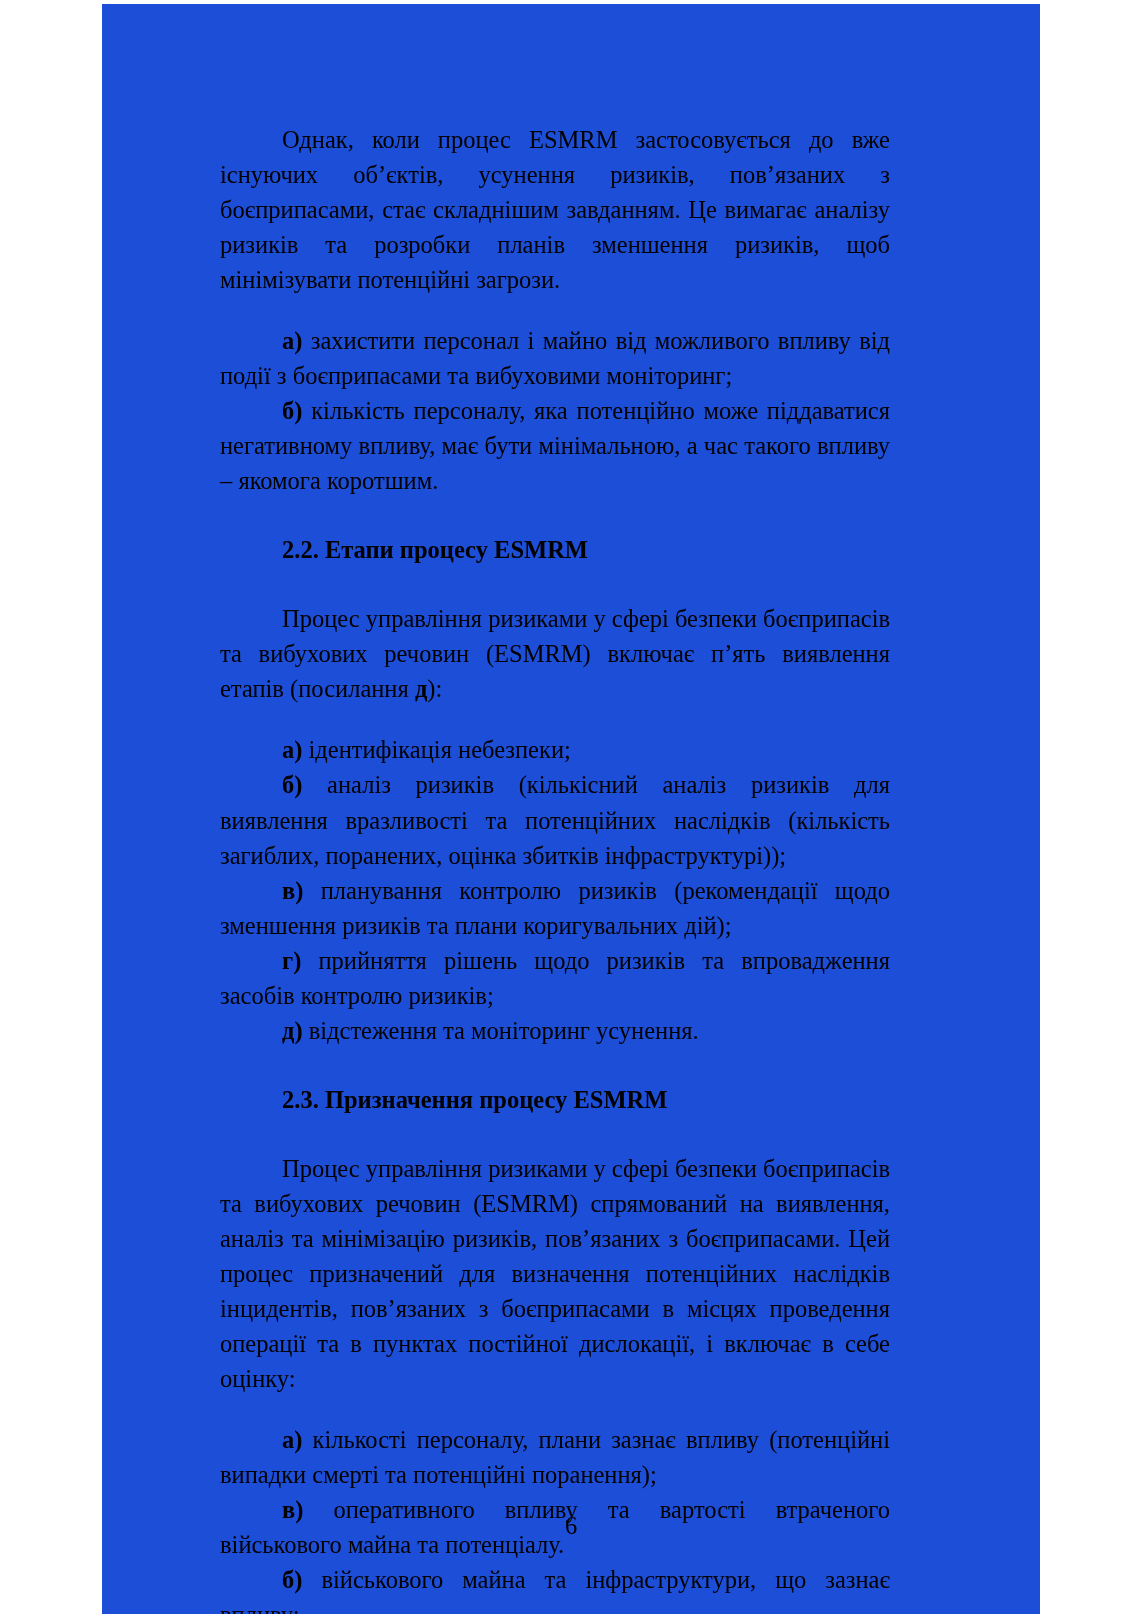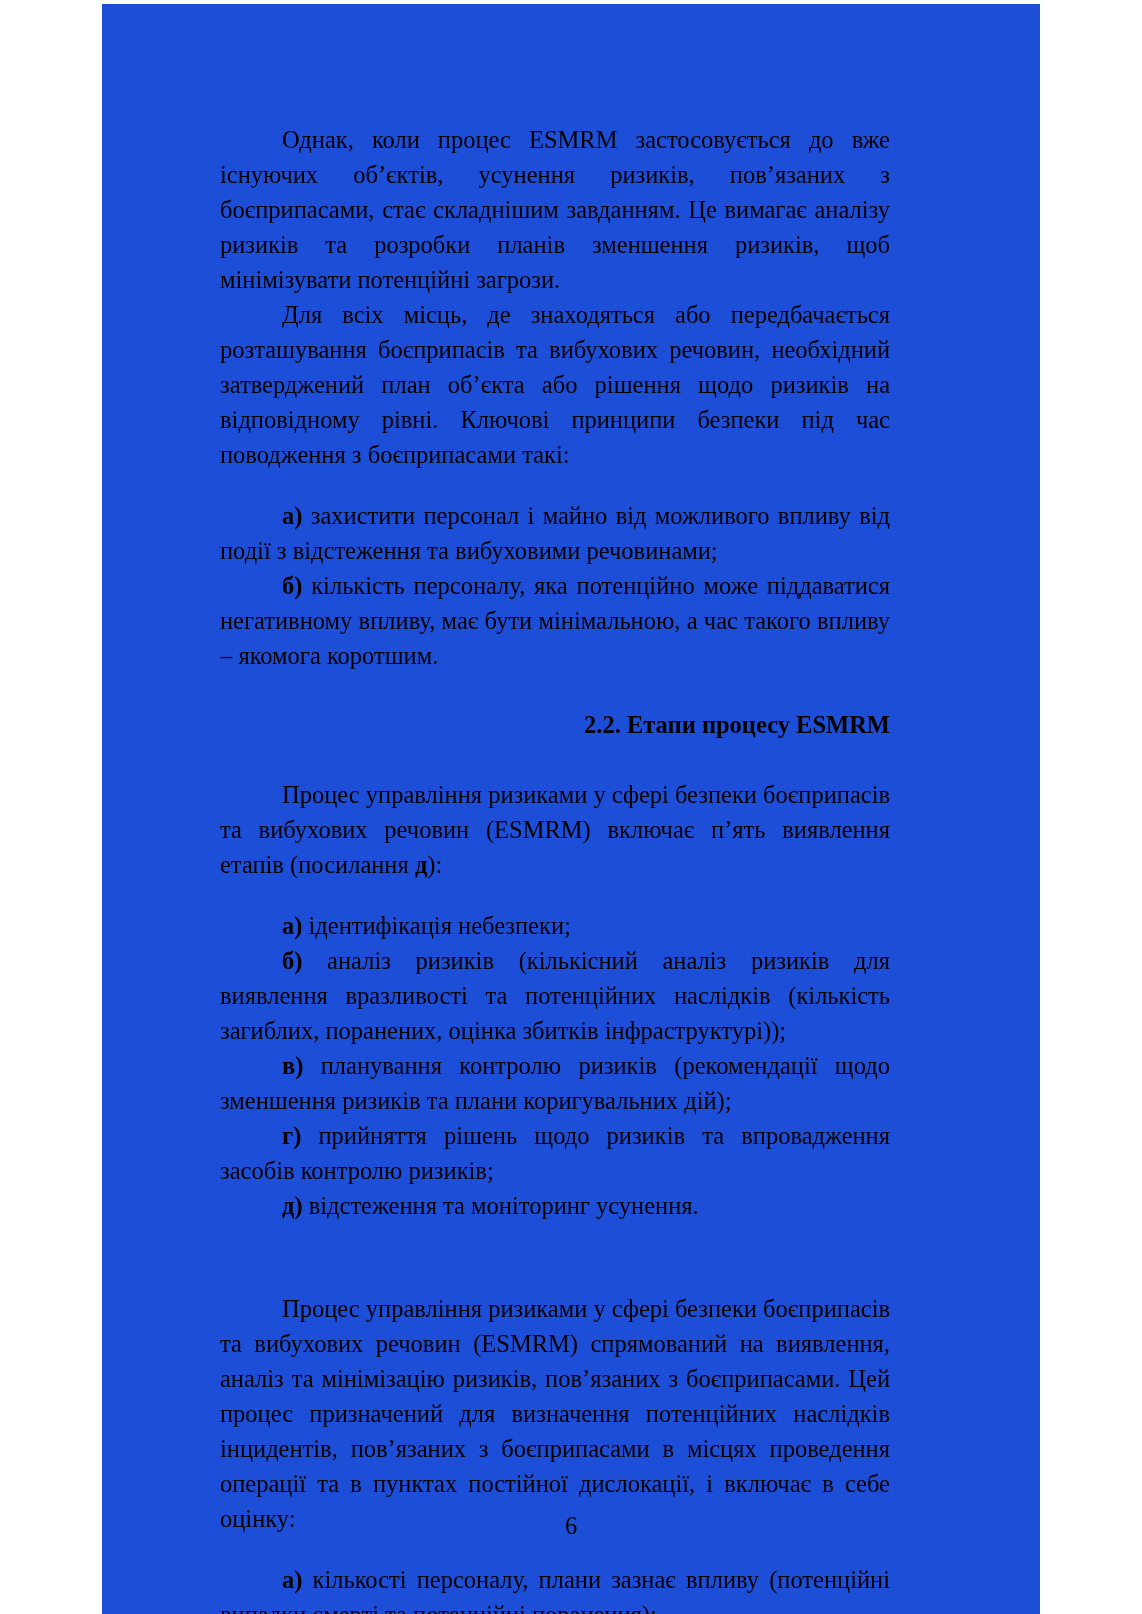--- a/index.html
+++ b/index.html
@@ -38,45 +38,44 @@
     font-weight: bold;
   }
   .ital {
   }
   .gap-md { height: 26px; }
   .gap-lg { height: 34px; }
   .heading {
     font-weight: bold;
     font-size: 24.5px;
     text-indent: 62px;
-    text-align: right;
+    text-align: left;
     margin: 0;
   }
   .page-number {
     position: absolute;
     left: 0;
     right: 0;
     bottom: 78px;
     text-align: center;
     font-size: 24.5px;
   }
 </style>
 </head>
 <body>
 
 <div class="page">
   <div class="doc-body">
 
     <p class="indent">Однак, коли процес ESMRM застосовується до вже існуючих об’єктів, усунення ризиків, пов’язаних з боєприпасами, стає складнішим завданням. Це вимагає аналізу ризиків та розробки планів зменшення ризиків, щоб мінімізувати потенційні загрози.</p>
 
-    <p class="indent">Для всіх місць, де знаходяться або передбачається розташування боєприпасів та вибухових речовин, необхідний затверджений план об’єкта або рішення щодо ризиків на відповідному рівні. Ключові принципи безпеки під час поводження з боєприпасами такі:</p>
 
     <div class="gap-md"></div>
 
-    <p class="indent"><span class="lead">а)</span><span> захистити персонал і майно від можливого впливу від події з відстеження та вибуховими речовинами;</span></p>
+    <p class="indent"><span class="lead">а)</span><span> захистити персонал і майно від можливого впливу від події з боєприпасами та вибуховими моніторинг;</span></p>
 
     <p class="indent"><span class="lead">б)</span><span> кількість персоналу, яка потенційно може піддаватися негативному впливу, має бути мінімальною, а час такого впливу – якомога коротшим.</span></p>
 
     <div class="gap-lg"></div>
 
     <p class="heading">2.2. Етапи процесу ESMRM</p>
 
     <div class="gap-lg"></div>
 
     <p class="indent"><span>Процес управління ризиками у сфері безпеки боєприпасів та вибухових речовин </span><span class="ital">(ESMRM)</span><span> включає п’ять виявлення етапів (посилання </span><span class="lead">д</span><span>):</span></p>
@@ -88,20 +87,21 @@
     <p class="indent"><span class="lead">б)</span><span> аналіз ризиків (кількісний аналіз ризиків для виявлення вразливості та потенційних наслідків (кількість загиблих, поранених, оцінка збитків інфраструктурі));</span></p>
 
     <p class="indent"><span class="lead">в)</span><span> планування контролю ризиків (рекомендації щодо зменшення ризиків та плани коригувальних дій);</span></p>
 
     <p class="indent"><span class="lead">г)</span><span> прийняття рішень щодо ризиків та впровадження засобів контролю ризиків;</span></p>
 
     <p class="indent"><span class="lead">д)</span><span> відстеження та моніторинг усунення.</span></p>
 
     <div class="gap-lg"></div>
 
+    <p class="heading">2.3. Призначення процесу ESMRM</p>
 
     <div class="gap-lg"></div>
 
     <p class="indent"><span>Процес управління ризиками у сфері безпеки боєприпасів та вибухових речовин </span><span class="ital">(ESMRM)</span><span> спрямований на виявлення, аналіз та мінімізацію ризиків, пов’язаних з боєприпасами. Цей процес призначений для визначення потенційних наслідків інцидентів, пов’язаних з боєприпасами в місцях проведення операції та в пунктах постійної дислокації, і включає в себе оцінку:</span></p>
 
     <div class="gap-md"></div>
 
     <p class="indent"><span class="lead">а)</span><span> кількості персоналу, плани зазнає впливу (потенційні випадки смерті та потенційні поранення);</span></p>
 
     <p class="indent"><span class="lead">в)</span><span> оперативного впливу та вартості втраченого військового майна та потенціалу.</span></p>

